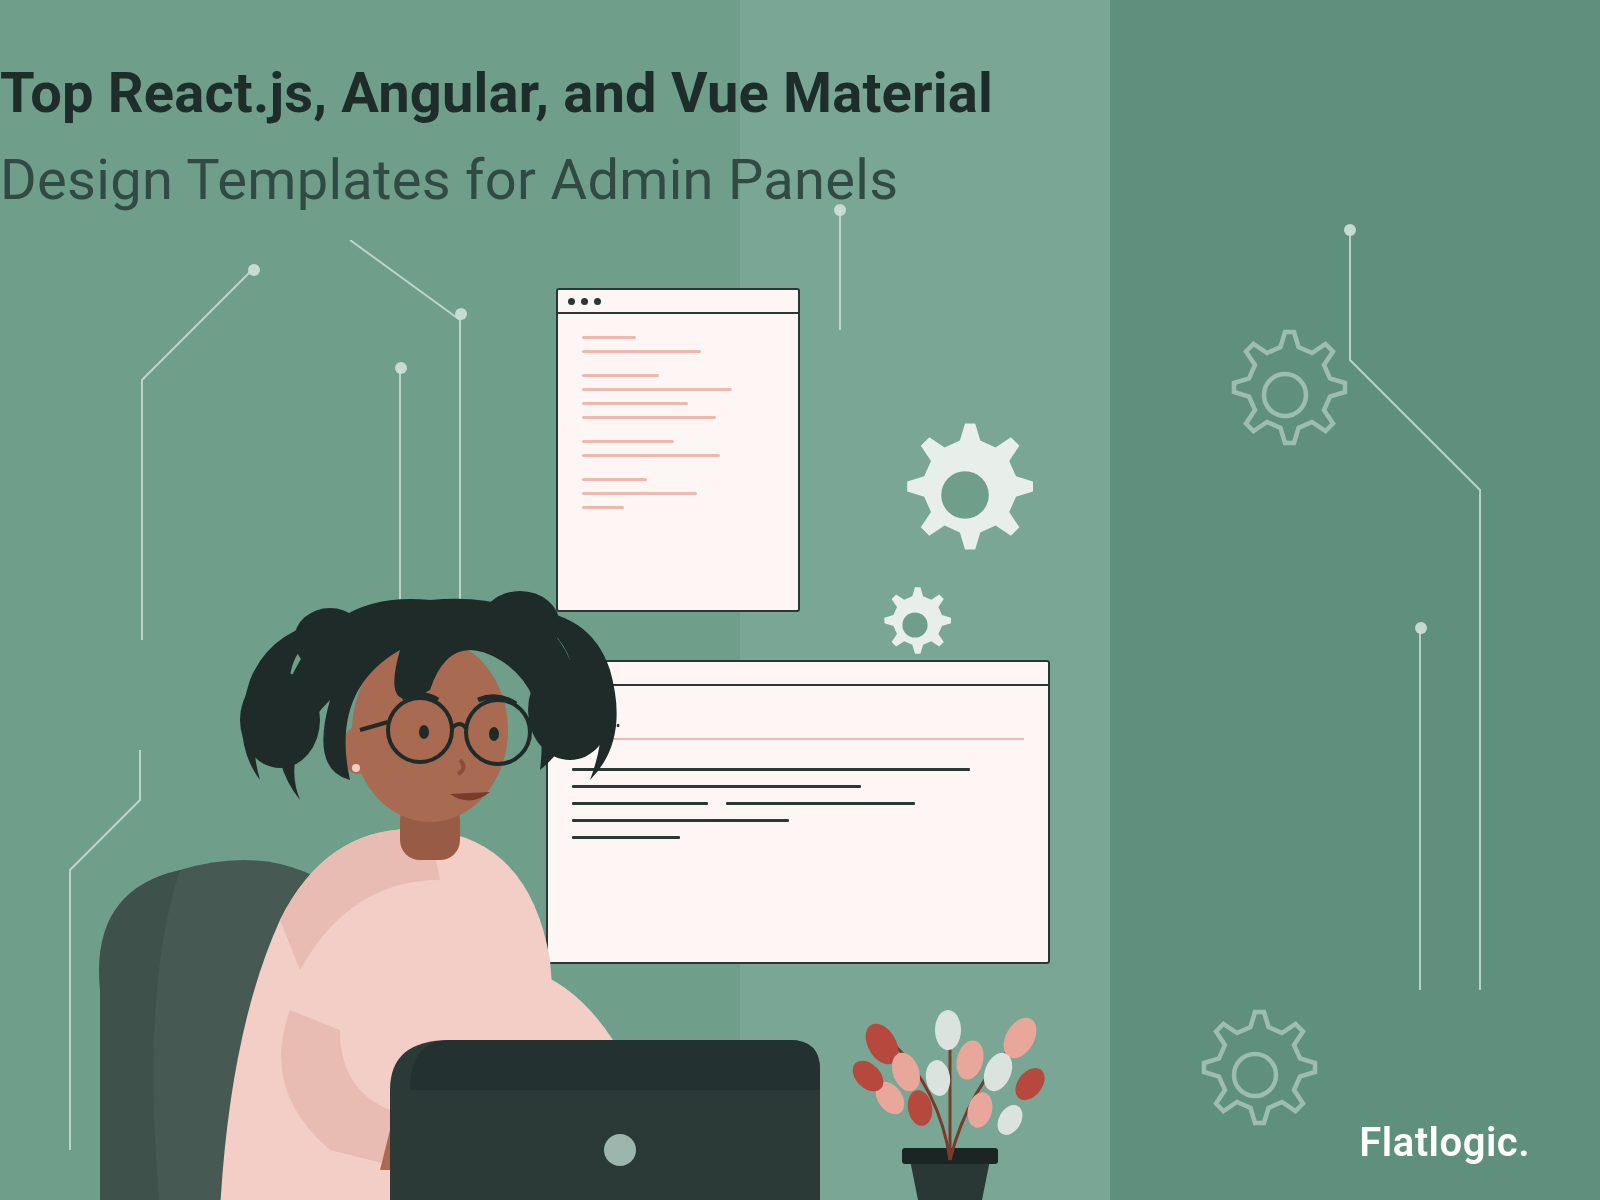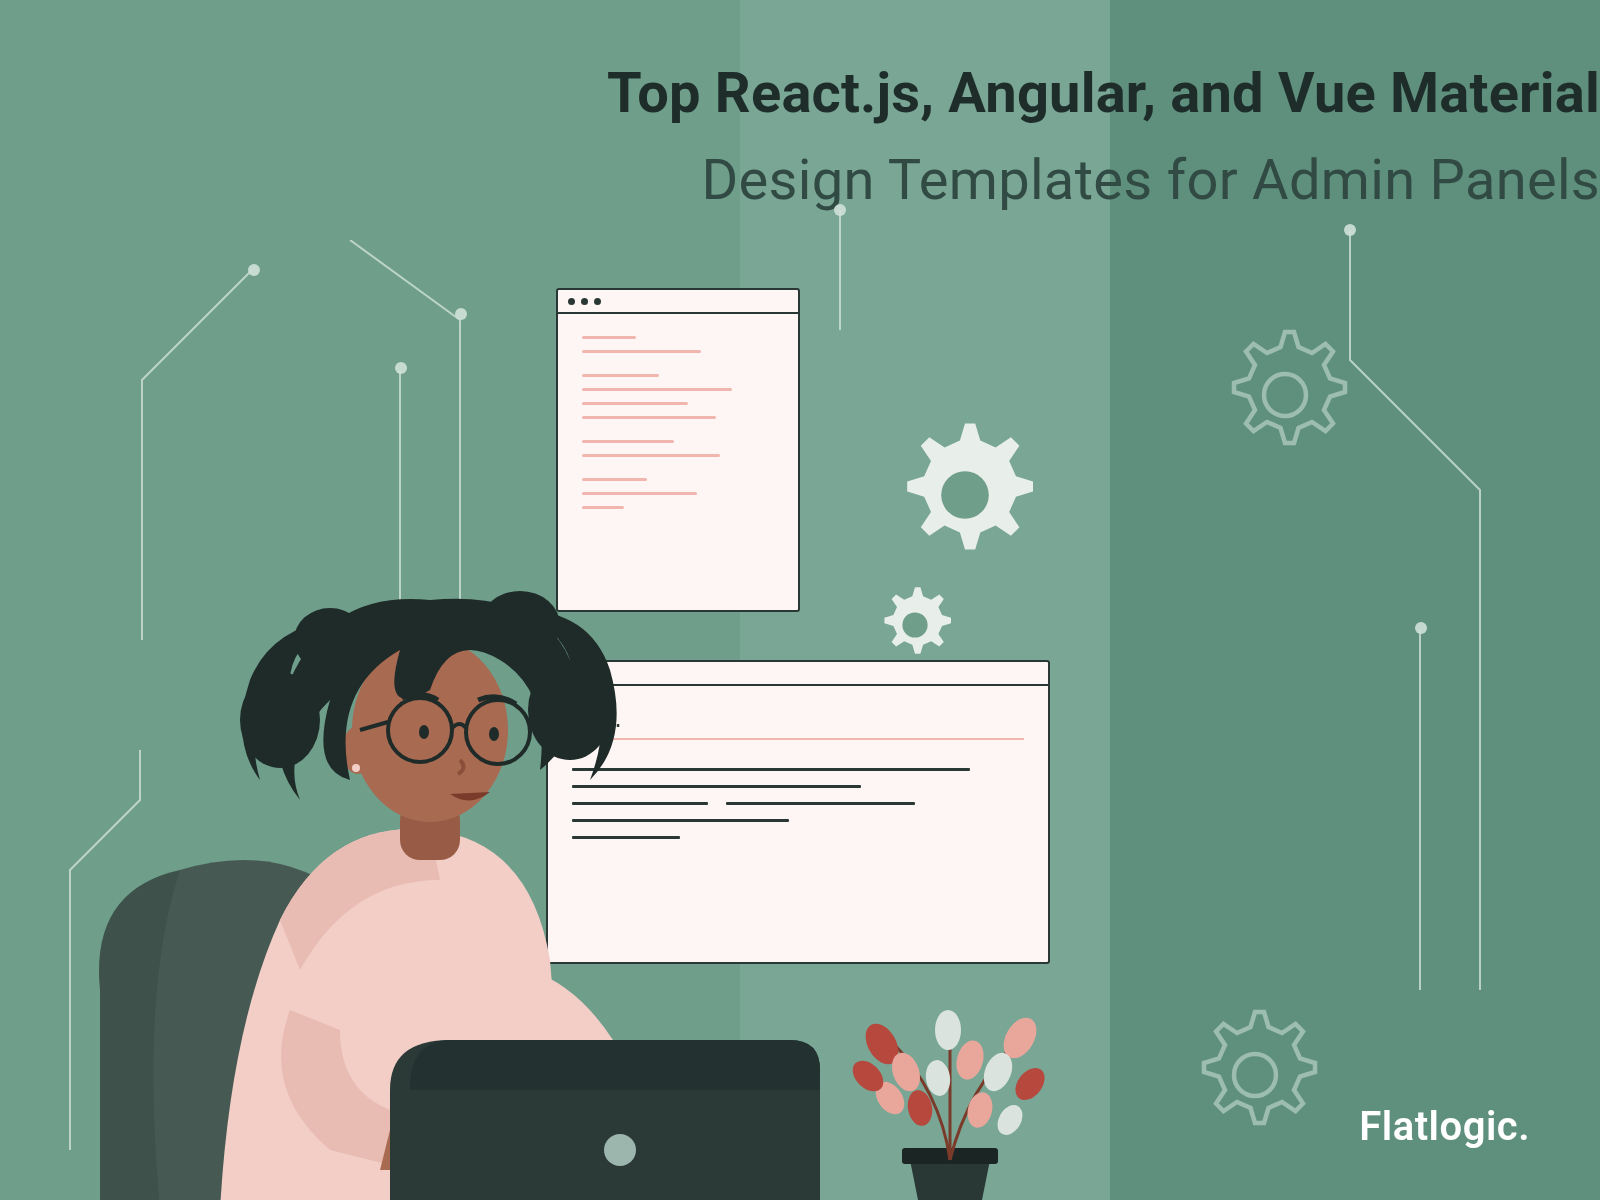--- a/index.html
+++ b/index.html
@@ -1,25 +1,25 @@
 <!DOCTYPE html>
 <html><head>
 <meta charset="utf-8">
 <style>
   html,body{margin:0;padding:0;width:1600px;height:1200px;overflow:hidden;font-family:-apple-system,BlinkMacSystemFont,"Segoe UI",Roboto,sans-serif}
   .stage{position:relative;width:1600px;height:1200px;background:#6f9e8b}
   
   .bg-mid{position:absolute;left:740px;top:0;width:370px;height:1200px;background:#79a695}
   .bg-right{position:absolute;left:1110px;top:0;width:490px;height:1200px;background:#5f907e}
   
-  .heading{position:absolute;top:60px;left:0;right:0;text-align:right}
+  .heading{position:absolute;top:60px;left:0;right:16px;text-align:left}
   .heading .l1{font-size:56px;font-weight:700;color:#1e2d2a;letter-spacing:.2px}
   .heading .l2{font-size:56px;font-weight:400;color:#314a43;margin-top:21px;letter-spacing:.3px}
   
-  .brand{position:absolute;right:70px;bottom:50px;color:#fff;font-size:40px;font-weight:600;letter-spacing:.5px}
+  .brand{position:absolute;right:70px;bottom:34px;color:#fff;font-size:40px;font-weight:600;letter-spacing:.5px}
   
   .trace{position:absolute;stroke:#cfe1d8;stroke-width:2;fill:none;opacity:.8}
   .node{position:absolute;width:12px;height:12px;border-radius:50%;background:#cfe1d8;opacity:.9}
   
   .gear{position:absolute;fill:#e8eeea}
   .gear.outline{fill:none;stroke:#9cbdb0;stroke-width:3}
   
   .win{position:absolute;background:#fdf6f4;border:2px solid #2a3835;border-radius:3px}
   .win .bar{height:22px;border-bottom:2px solid #2a3835;display:flex;align-items:center;gap:6px;padding-left:10px}
   .win .dot{width:7px;height:7px;border-radius:50%;background:#2a3835}

